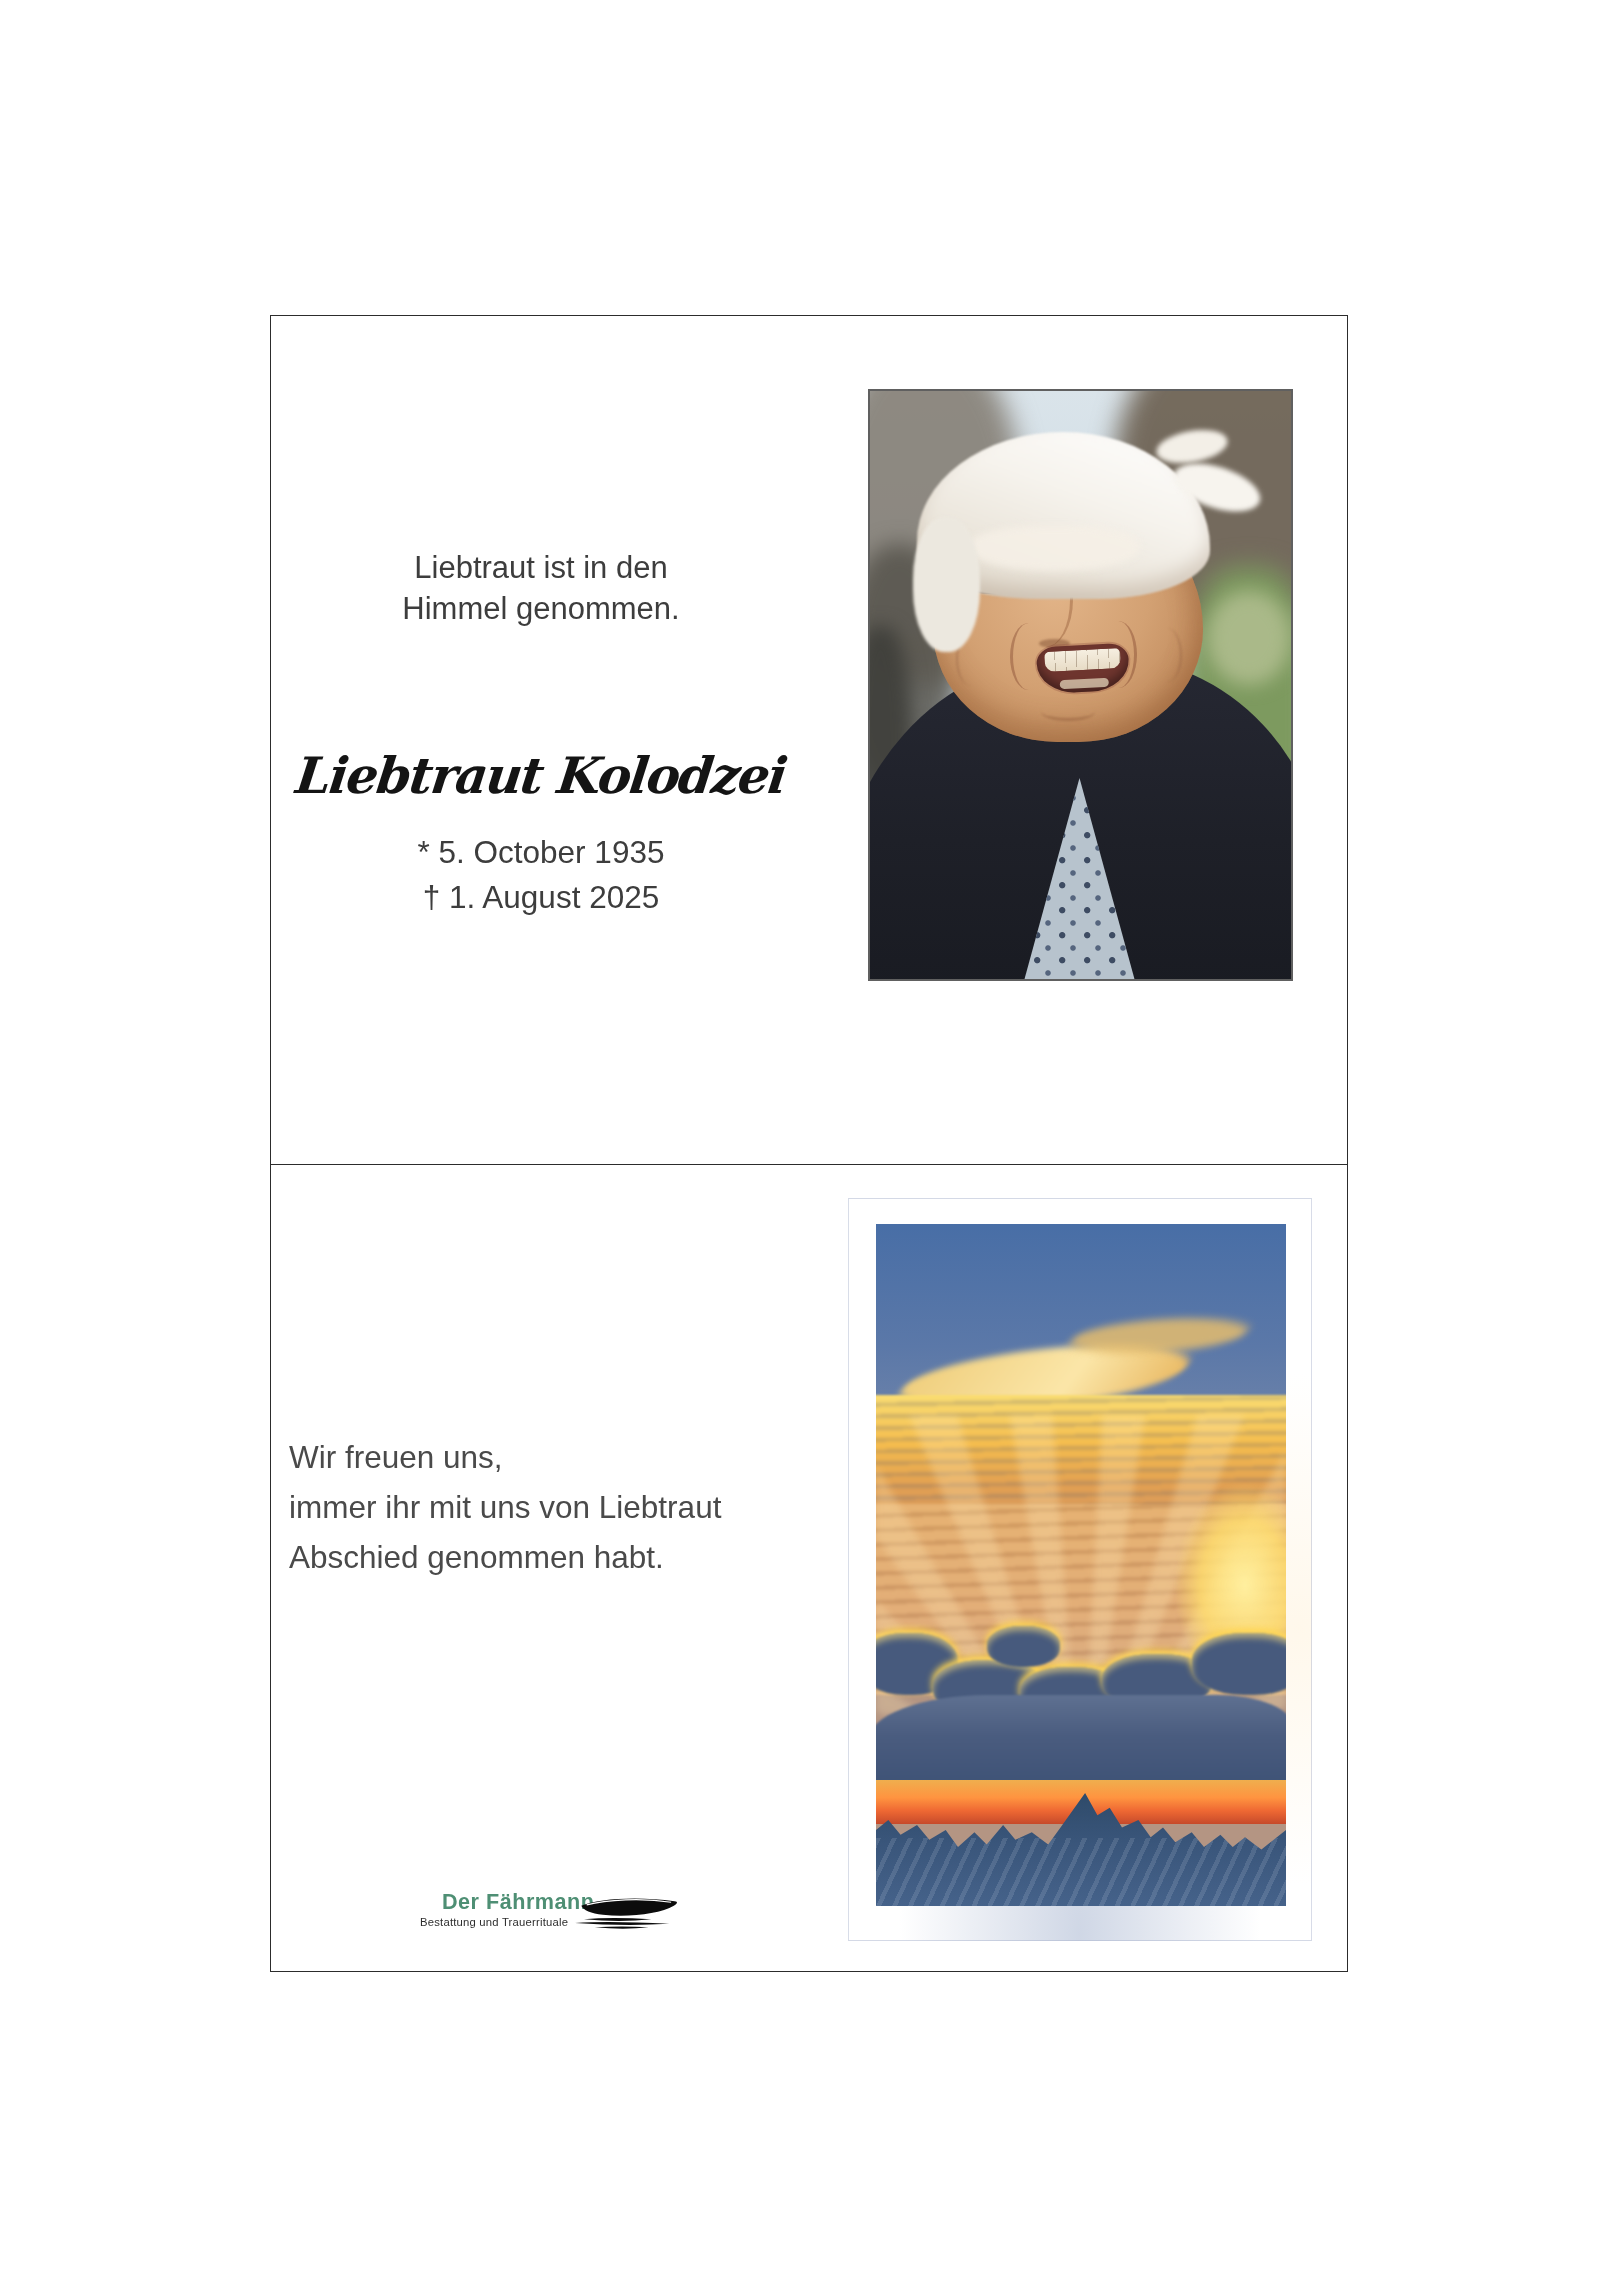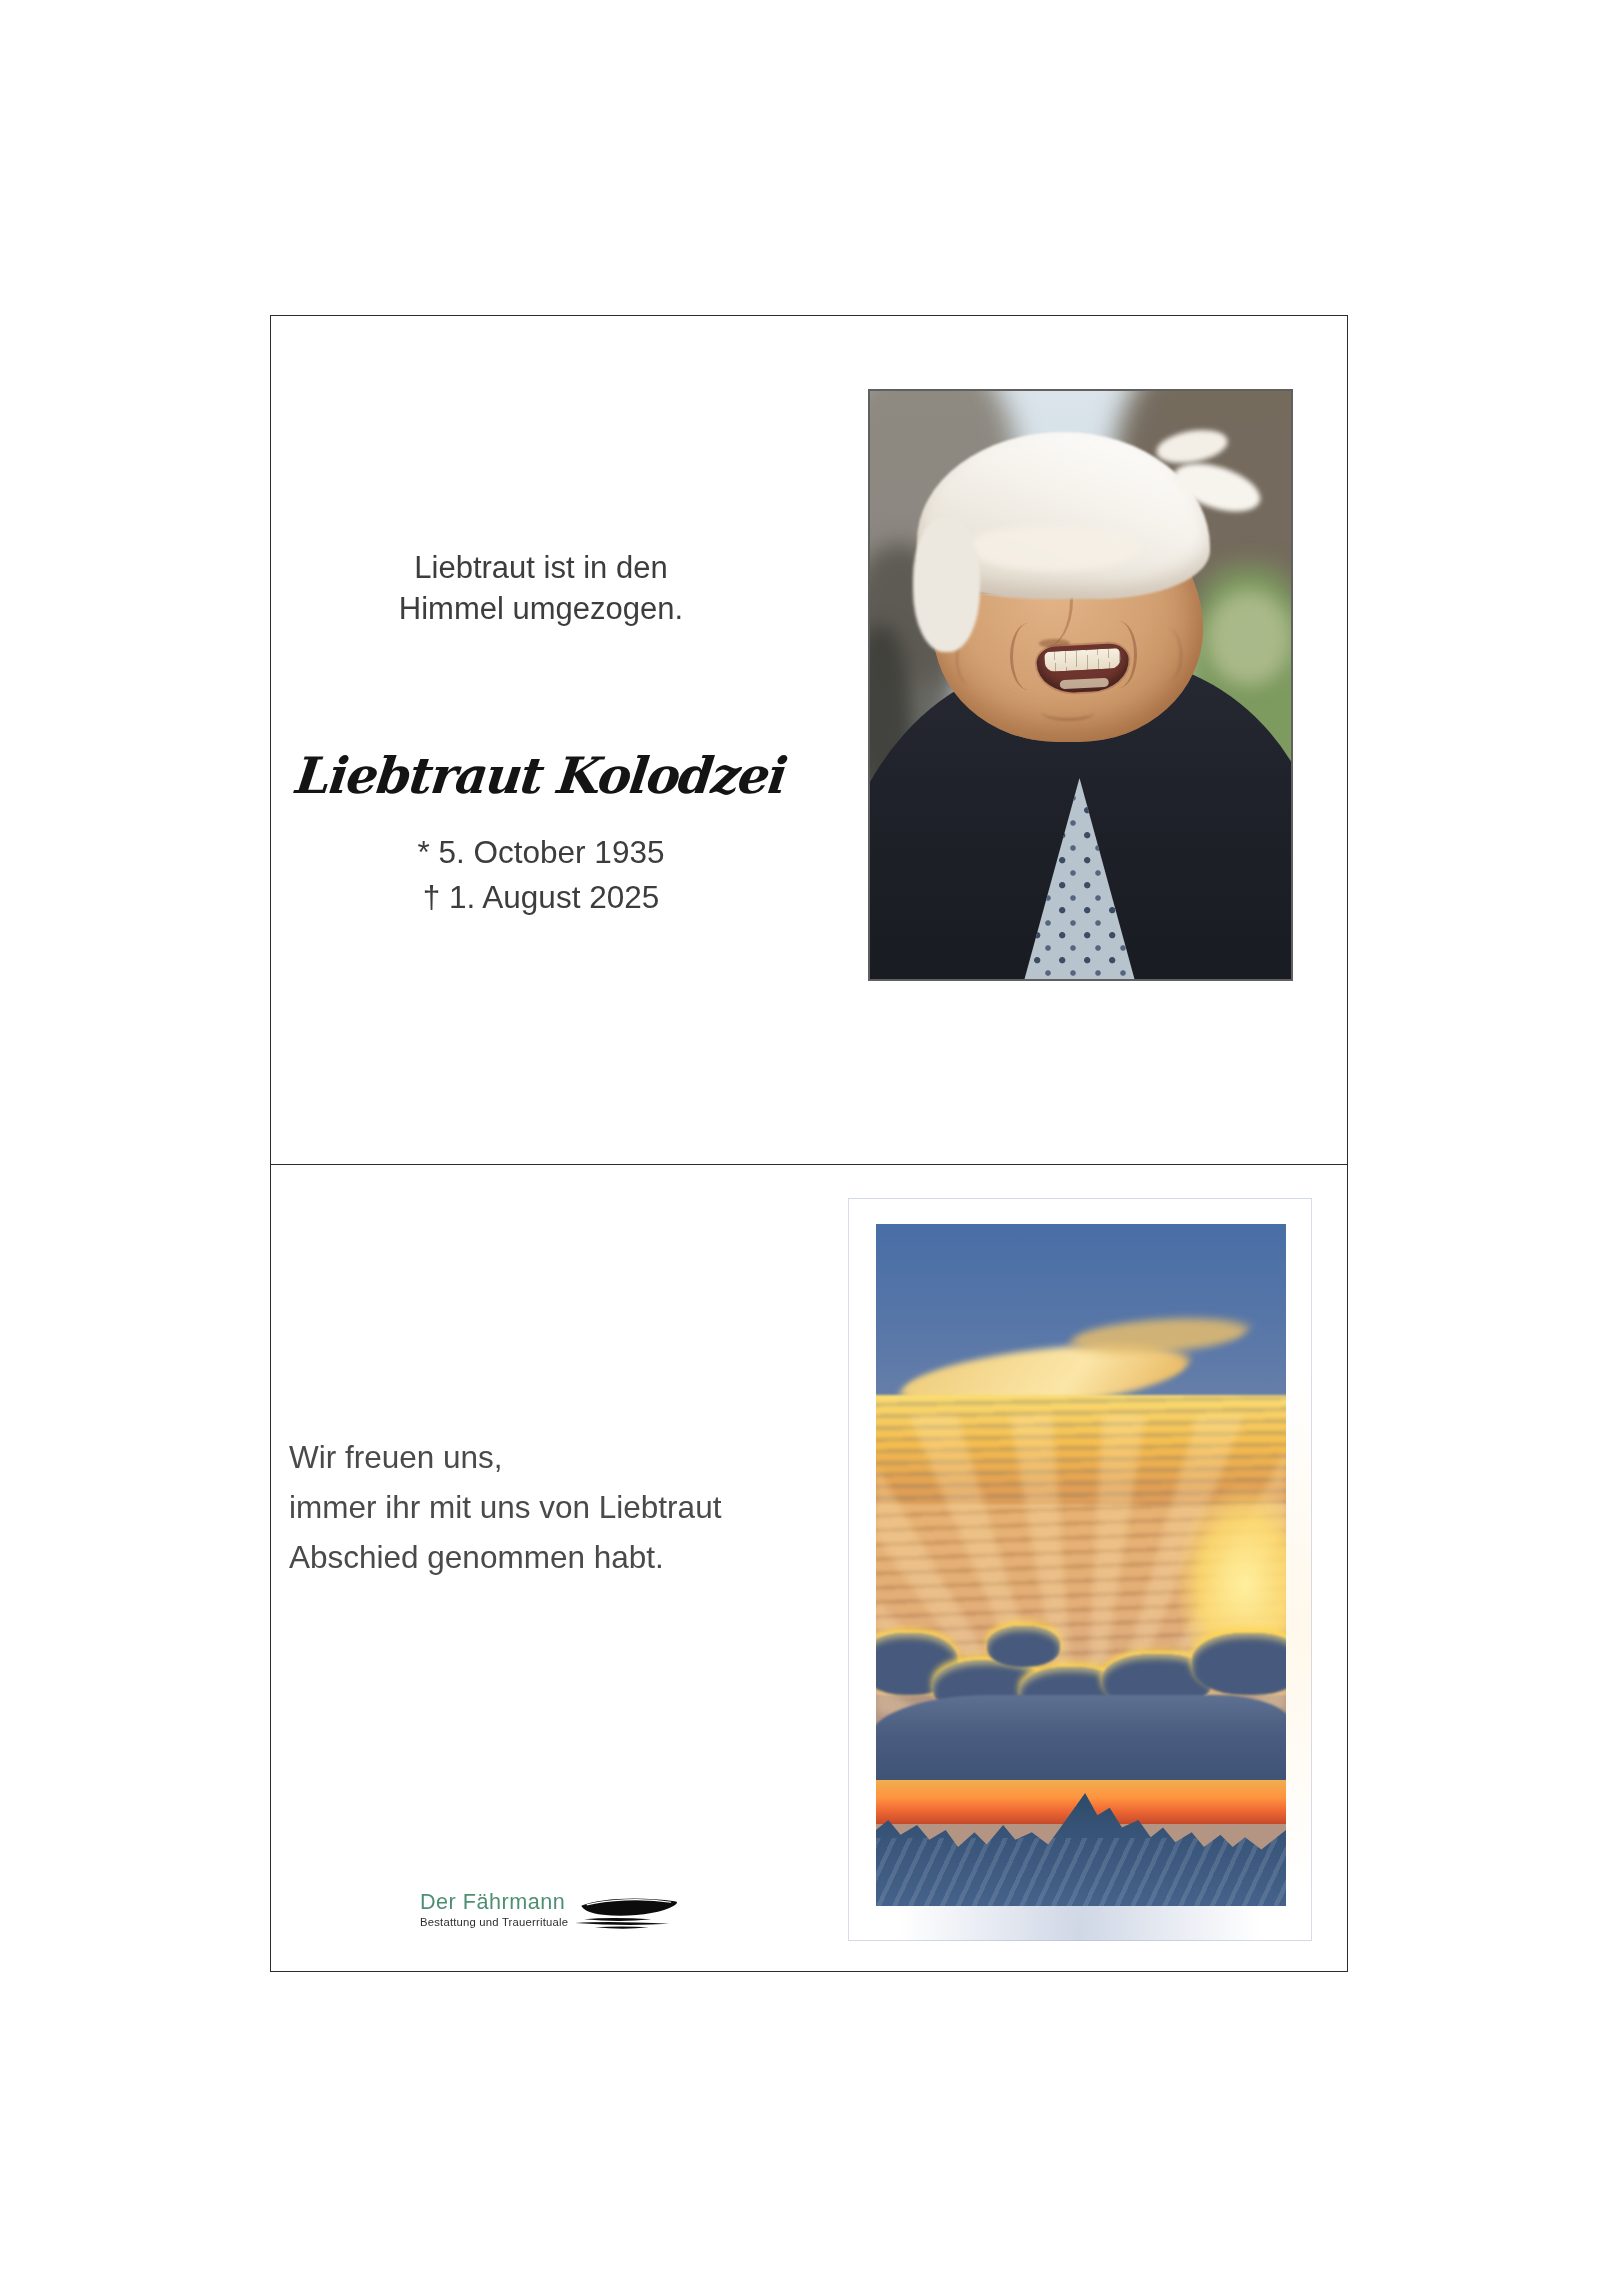--- a/index.html
+++ b/index.html
@@ -127,34 +127,34 @@
   .s-horizon{left:0;right:0;top:81.5%;height:6.5%;
       background:linear-gradient(180deg,#efae4e 0%,#ff9440 40%,#ee6833 70%,#c64a2b 100%);}
   .s-mountains{left:0;right:0;top:82%;height:18%;
       background:linear-gradient(180deg,#2c4866 0%,#3a567b 50%,#45628a 100%);
       clip-path:polygon(0 38%,3% 30%,6% 42%,10% 34%,13% 46%,17% 38%,20% 52%,24% 40%,27% 50%,31% 34%,34% 46%,38% 40%,42% 50%,45% 36%,48% 22%,51% 8%,54% 26%,57% 20%,60% 36%,64% 30%,67% 44%,70% 36%,73% 48%,77% 40%,80% 52%,84% 42%,87% 52%,90% 44%,94% 54%,97% 46%,100% 38%,100% 100%,0 100%);}
   .s-mountains::after{content:"";position:absolute;left:0;right:0;bottom:0;height:55%;opacity:.5;
       background:repeating-linear-gradient(115deg,rgba(235,240,250,.25) 0 4.5px,transparent 4.5px 14.4px);}
 
   
   .logo{position:absolute;left:149px;top:725px;width:414px;height:63px;}
-  .brand{font-size:21.6px;font-weight:normal;letter-spacing:0.5px;line-height:23.4px;}
+  .brand{font-size:21.6px;font-weight:bold;letter-spacing:0.5px;line-height:23.4px;margin-left:22px;}
   .tagline{font-size:11.3px;color:#2e2e2e;letter-spacing:0.2px;margin-top:2.7px;line-height:12.6px;}
   .boat{position:absolute;left:155px;top:3.6px;width:106px;height:38px;}
 </style>
 </head>
 <body>
 
 <div class="page">
 
   <section class="card" id="card-front">
 
     <div class="intro">
       <div>Liebtraut ist in den</div>
-      <div>Himmel umgezogen.</div>
+      <div>Himmel genommen.</div>
     </div>
 
     <div class="name">Liebtraut Kolodzei</div>
 
     <div class="dates">
       <div>* 5. October 1935</div>
       <div>† 1. August 2025</div>
     </div>
 
     <figure class="portrait">

